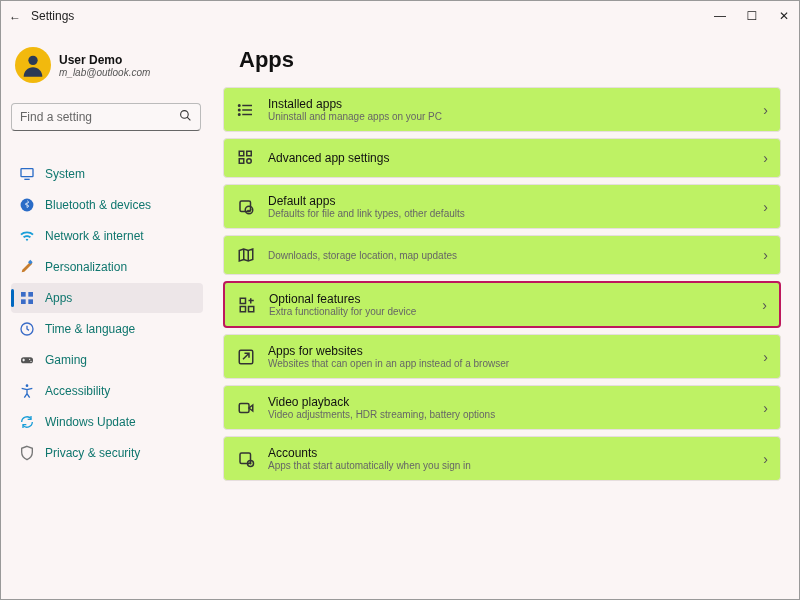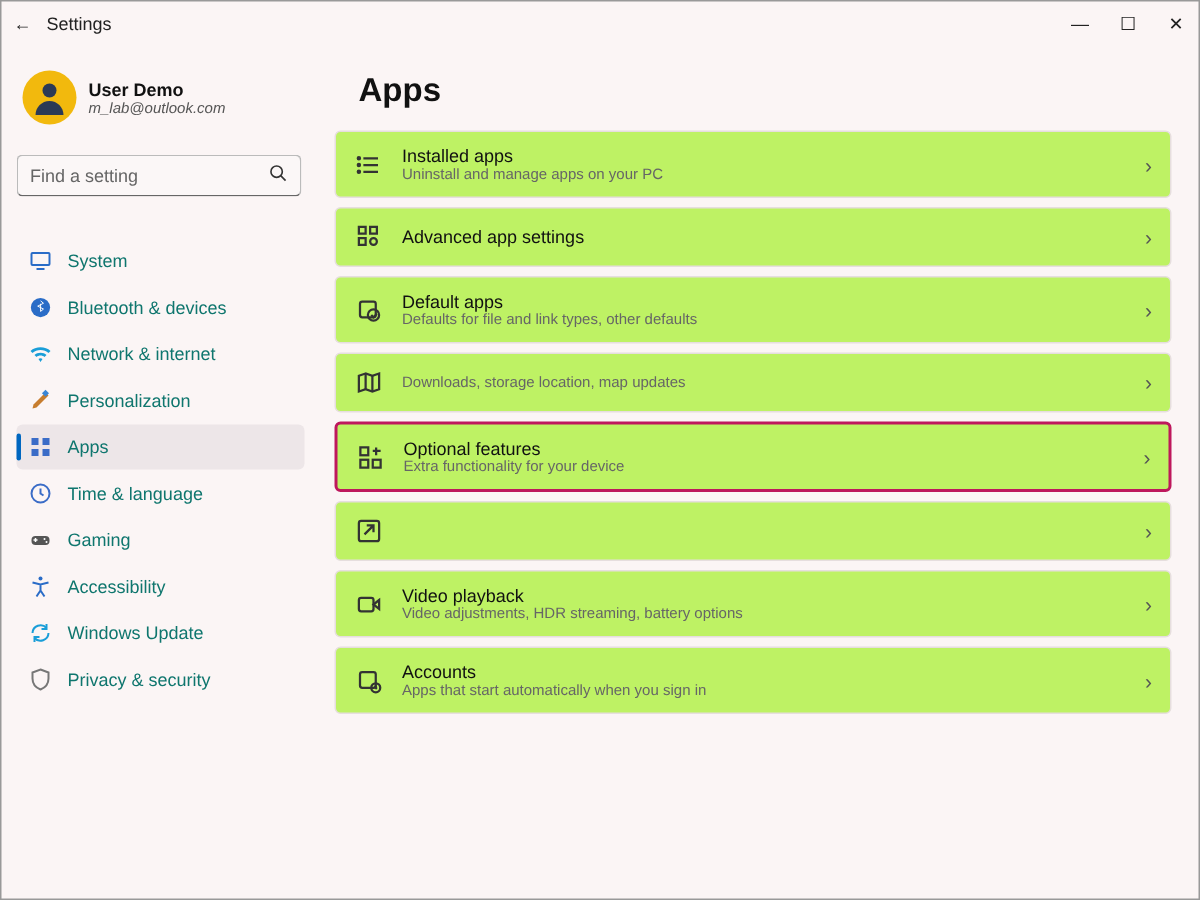--- a/index.html
+++ b/index.html
@@ -254,20 +254,24 @@
           <span class="chev">›</span>
         </div>
 
         <div class="card">
           <span class="card-icon">
               <svg width="18" height="18" viewBox="0 0 24 24" fill="none" stroke="#333" stroke-width="2">
                 <rect x="3" y="3" width="18" height="18" rx="2"></rect>
                 <path d="M8 15l8-8M10 7h6v6"></path>
               </svg>
             </span>
+          <div class="card-text">
+              <span class="card-title">Apps for websites</span>
+              <span class="card-sub">Websites that can open in an app instead of a browser</span>
+            </div>
           <span class="chev">›</span>
         </div>
 
         <div class="card">
           <span class="card-icon">
               <svg width="18" height="18" viewBox="0 0 24 24" fill="none" stroke="#333" stroke-width="2">
                 <rect x="3" y="6" width="13" height="12" rx="2"></rect>
                 <path d="M21 8l-5 4 5 4z"></path>
               </svg>
             </span>

